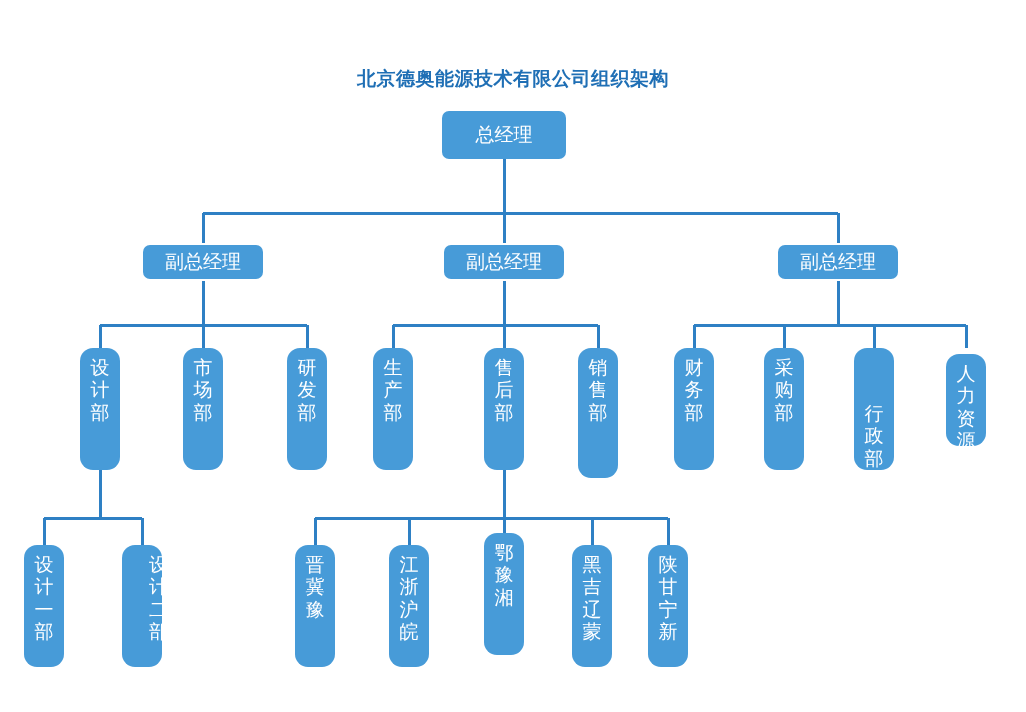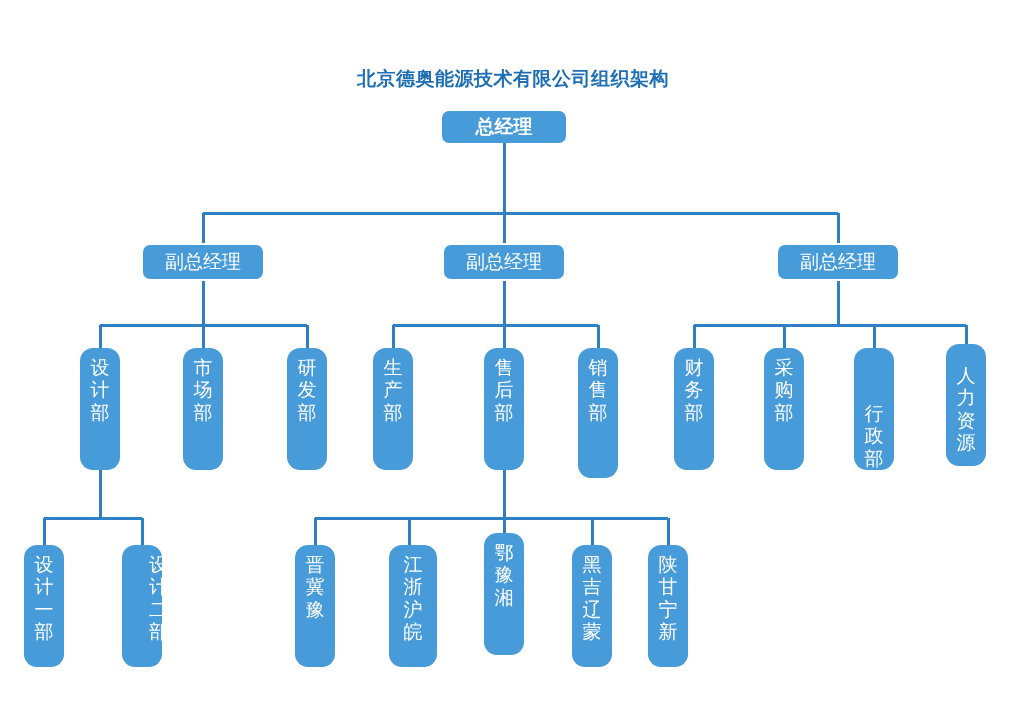--- a/index.html
+++ b/index.html
@@ -100,21 +100,21 @@
       <path d="M504,470 L504,518"></path>
       <path d="M315,518 L668,518"></path>
       <path d="M315,518 L315,545"></path>
       <path d="M409,518 L409,545"></path>
       <path d="M504,518 L504,545"></path>
       <path d="M592,518 L592,545"></path>
       <path d="M668,518 L668,545"></path>
     </g>
   </svg>
 
-  <div class="node h" style="left:442px;top:111px;width:124px;height:32px;font-weight:bold;">总经理</div>
+  <div class="node h" style="left:442px;top:111px;width:124px;height:48px;">总经理</div>
 
   <div class="node h" style="left:143px;top:245px;width:120px;height:34px;">副总经理</div>
   <div class="node h" style="left:444px;top:245px;width:120px;height:34px;">副总经理</div>
   <div class="node h" style="left:778px;top:245px;width:120px;height:34px;">副总经理</div>
 
   <div class="node v" style="left:80px;top:348px;width:40px;height:122px;">
     <span class="vtext">设计部</span>
   </div>
   <div class="node v" style="left:183px;top:348px;width:40px;height:122px;">
     <span class="vtext">市场部</span>
@@ -135,35 +135,35 @@
 
   <div class="node v" style="left:674px;top:348px;width:40px;height:122px;">
     <span class="vtext">财务部</span>
   </div>
   <div class="node v" style="left:764px;top:348px;width:40px;height:122px;">
     <span class="vtext">采购部</span>
   </div>
   <div class="node v" style="left:854px;top:348px;width:40px;height:122px;align-items:flex-end;">
     <span class="vtext">行政部</span>
   </div>
-  <div class="node v" style="left:946px;top:344px;width:40px;height:122px;align-items:center;">
+  <div class="node v" style="left:946px;top:354px;width:40px;height:92px;">
     <span class="vtext">人力资源</span>
   </div>
 
   <div class="node v" style="left:24px;top:545px;width:40px;height:122px;">
     <span class="vtext">设计一部</span>
   </div>
   <div class="node v" style="left:122px;top:545px;width:40px;height:122px;padding-left:33px;">
     <span class="vtext">设计二部</span>
   </div>
 
   <div class="node v" style="left:295px;top:545px;width:40px;height:122px;">
     <span class="vtext">晋冀豫</span>
   </div>
-  <div class="node v" style="left:389px;top:545px;width:48px;height:122px;">
+  <div class="node v" style="left:389px;top:545px;width:40px;height:122px;">
     <span class="vtext">江浙沪皖</span>
   </div>
   <div class="node v" style="left:484px;top:533px;width:40px;height:122px;">
     <span class="vtext">鄂豫湘</span>
   </div>
   <div class="node v" style="left:572px;top:545px;width:40px;height:122px;">
     <span class="vtext">黑吉辽蒙</span>
   </div>
   <div class="node v" style="left:648px;top:545px;width:40px;height:122px;">
     <span class="vtext">陕甘宁新</span>

